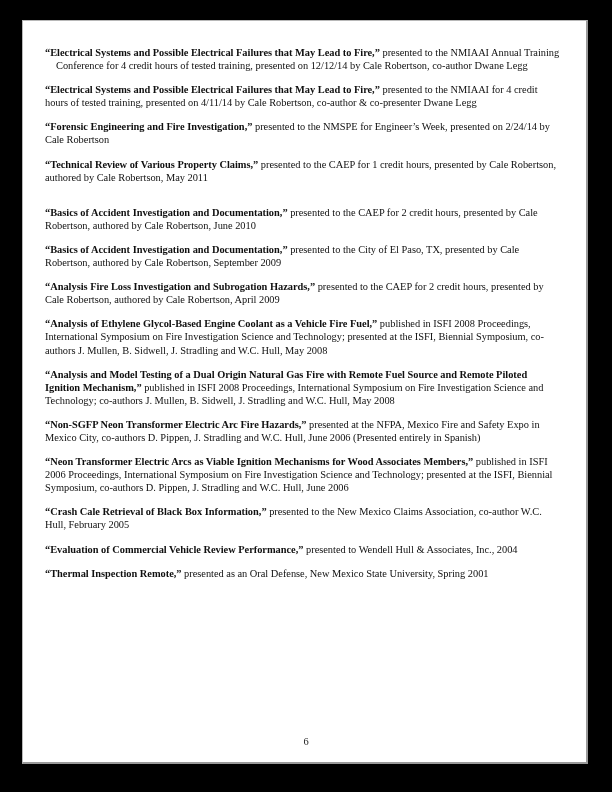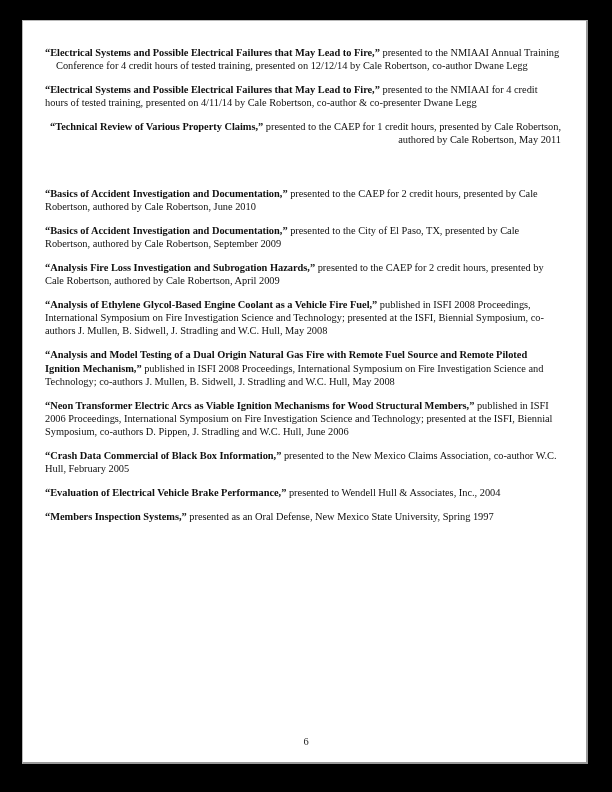--- a/index.html
+++ b/index.html
@@ -53,22 +53,21 @@
     color: #101010;
     text-align: left;
     margin: 0 0 11px 0;
     letter-spacing: -0.02px;
   }
 
   .entry.gap-large {
     margin-bottom: 24px;
   }
   .entry.gap-xlarge {
-    margin-bottom: 40px;
-    text-align: right;
+    margin-bottom: 22px;
   }
 
   .entry .title {
     font-weight: bold;
   }
   .entry .rest {
     font-weight: normal;
   }
 
   
@@ -96,20 +95,23 @@
     <div id="content-area">
 
       <p class="entry indent-first">
         <span class="title">“Electrical Systems and Possible Electrical Failures that May Lead to Fire,”</span><span class="rest"> presented to the NMIAAI Annual Training Conference for 4 credit hours of tested training, presented on 12/12/14 by Cale Robertson, co-author Dwane Legg</span>
       </p>
 
       <p class="entry">
         <span class="title">“Electrical Systems and Possible Electrical Failures that May Lead to Fire,”</span><span class="rest"> presented to the NMIAAI for 4 credit hours of tested training, presented on 4/11/14 by Cale Robertson, co-author &amp; co-presenter Dwane Legg</span>
       </p>
 
+      <p class="entry">
+        <span class="title">“Forensic Engineering and Fire Investigation,”</span><span class="rest"> presented to the NMSPE for Engineer’s Week, presented on 2/24/14 by Cale Robertson</span>
+      </p>
 
 
       <p class="entry gap-xlarge">
         <span class="title">“Technical Review of Various Property Claims,”</span><span class="rest"> presented to the CAEP for 1 credit hours, presented by Cale Robertson, authored by Cale Robertson, May 2011</span>
       </p>
 
       <p class="entry">
         <span class="title">“Basics of Accident Investigation and Documentation,”</span><span class="rest"> presented to the CAEP for 2 credit hours, presented by Cale Robertson, authored by Cale Robertson, June 2010</span>
       </p>
 
@@ -122,36 +124,39 @@
       </p>
 
       <p class="entry">
         <span class="title">“Analysis of Ethylene Glycol-Based Engine Coolant as a Vehicle Fire Fuel,”</span><span class="rest"> published in ISFI 2008 Proceedings, International Symposium on Fire Investigation Science and Technology; presented at the ISFI, Biennial Symposium, co-authors J. Mullen, B. Sidwell, J. Stradling and W.C. Hull, May 2008</span>
       </p>
 
       <p class="entry">
         <span class="title">“Analysis and Model Testing of a Dual Origin Natural Gas Fire with Remote Fuel Source and Remote Piloted Ignition Mechanism,”</span><span class="rest"> published in ISFI 2008 Proceedings, International Symposium on Fire Investigation Science and Technology; co-authors J. Mullen, B. Sidwell, J. Stradling and W.C. Hull, May 2008</span>
       </p>
 
+      <p class="entry">
+        <span class="title">“Non-SGFP Neon Transformer Electric Arc Fire Hazards,”</span><span class="rest"> presented at the NFPA, Mexico Fire and Safety Expo in Mexico City, co-authors D. Pippen, J. Stradling and W.C. Hull, June 2006  (Presented entirely in Spanish)</span>
+      </p>
 
       <p class="entry">
-        <span class="title">“Neon Transformer Electric Arcs as Viable Ignition Mechanisms for Wood Structural Members,”</span><span class="rest"> published in ISFI 2006 Proceedings, International Symposium on Fire Investigation Science and Technology; presented at the ISFI, Biennial Symposium, co-authors D. Pippen, J. Stradling and W.C. Hull, June 2006</span>
+        <span class="title">“Neon Transformer Electric Arcs as Viable Ignition Mechanisms for Wood Associates Members,”</span><span class="rest"> published in ISFI 2006 Proceedings, International Symposium on Fire Investigation Science and Technology; presented at the ISFI, Biennial Symposium, co-authors D. Pippen, J. Stradling and W.C. Hull, June 2006</span>
       </p>
 
 
       <p class="entry">
-        <span class="title">“Crash Data Commercial of Black Box Information,”</span><span class="rest"> presented to the New Mexico Claims Association, co-author W.C. Hull, February 2005</span>
+        <span class="title">“Crash Cale Retrieval of Black Box Information,”</span><span class="rest"> presented to the New Mexico Claims Association, co-author W.C. Hull, February 2005</span>
       </p>
 
       <p class="entry">
-        <span class="title">“Evaluation of Electrical Vehicle Brake Performance,”</span><span class="rest"> presented to Wendell Hull &amp; Associates, Inc., 2004</span>
+        <span class="title">“Evaluation of Commercial Vehicle Review Performance,”</span><span class="rest"> presented to Wendell Hull &amp; Associates, Inc., 2004</span>
       </p>
 
       <p class="entry">
-        <span class="title">“Members Inspection Systems,”</span><span class="rest"> presented as an Oral Defense, New Mexico State University, Spring 1997</span>
+        <span class="title">“Thermal Inspection Remote,”</span><span class="rest"> presented as an Oral Defense, New Mexico State University, Spring 2001</span>
       </p>
 
     </div>
 
     <div id="page-number">6</div>
 
   </div>
 </div>
 
 </body></html>

